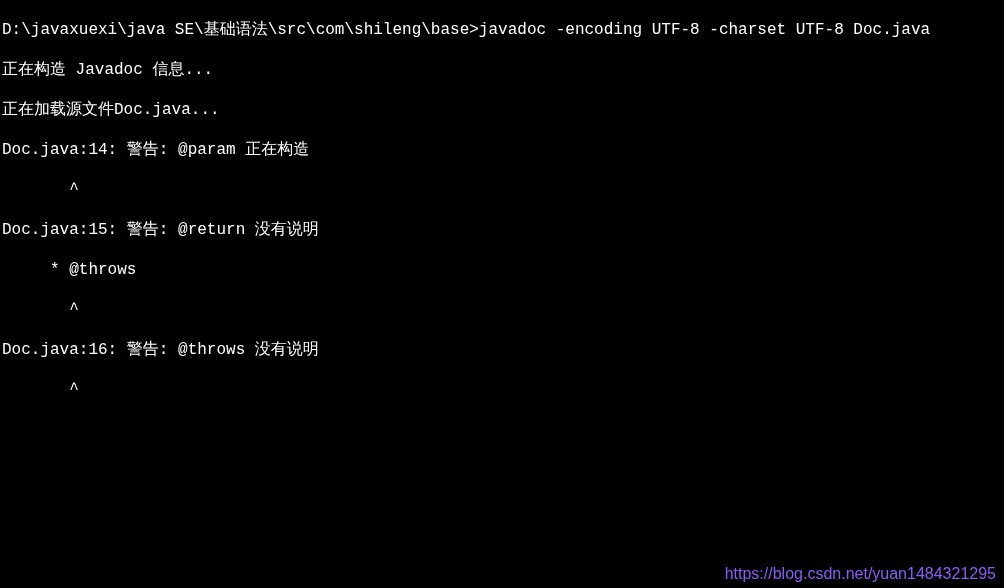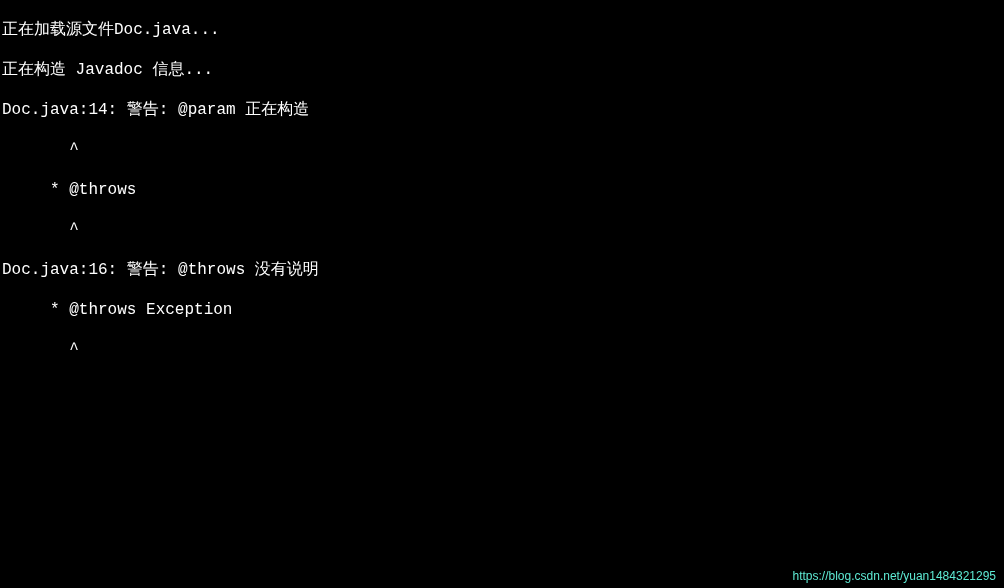--- a/index.html
+++ b/index.html
@@ -23,37 +23,38 @@
       white-space: pre;
       padding: 0 2px;
     }
     .line {
       white-space: pre;
     }
     .watermark {
       position: absolute;
       bottom: 4px;
       right: 8px;
-      color: #5eead4;
-      font-size: 12px;
+      color: #8b5cf6;
+      font-size: 16px;
       font-family: Arial, sans-serif;
     }
   </style>
 </head>
 <body>
 
 <div class="terminal">
+<div class="line">D:\javaxuexi\java SE\基础语法\src\com\shileng\base&gt;javadoc -encoding UTF-8 -charset UTF-8 Doc.java</div>
+<div class="line">正在构造 Javadoc 信息...</div>
 <div class="line">正在加载源文件Doc.java...</div>
-<div class="line">正在构造 Javadoc 信息...</div>
 <div class="line">Doc.java:14: 警告: @param 正在构造</div>
 <div class="line">       ^</div>
+<div class="line">Doc.java:15: 警告: @return 没有说明</div>
 <div class="line">     * @throws</div>
 <div class="line">       ^</div>
 <div class="line">Doc.java:16: 警告: @throws 没有说明</div>
-<div class="line">     * @throws Exception</div>
 <div class="line">       ^</div>
 
 
 
 
 
 
 
 
 

